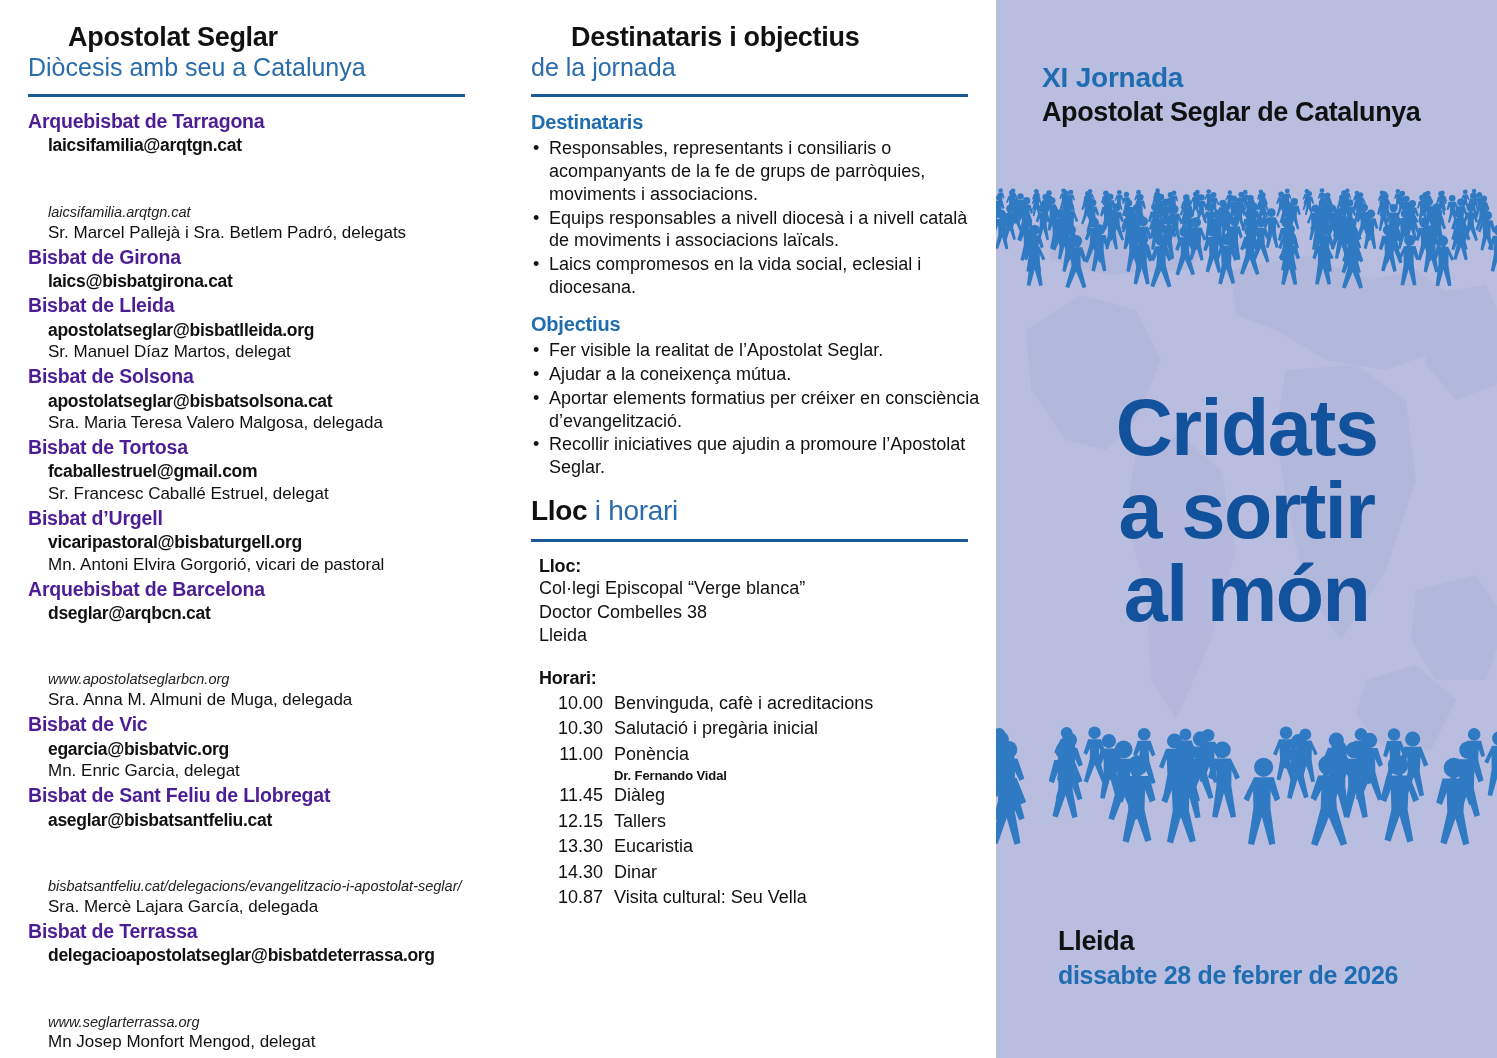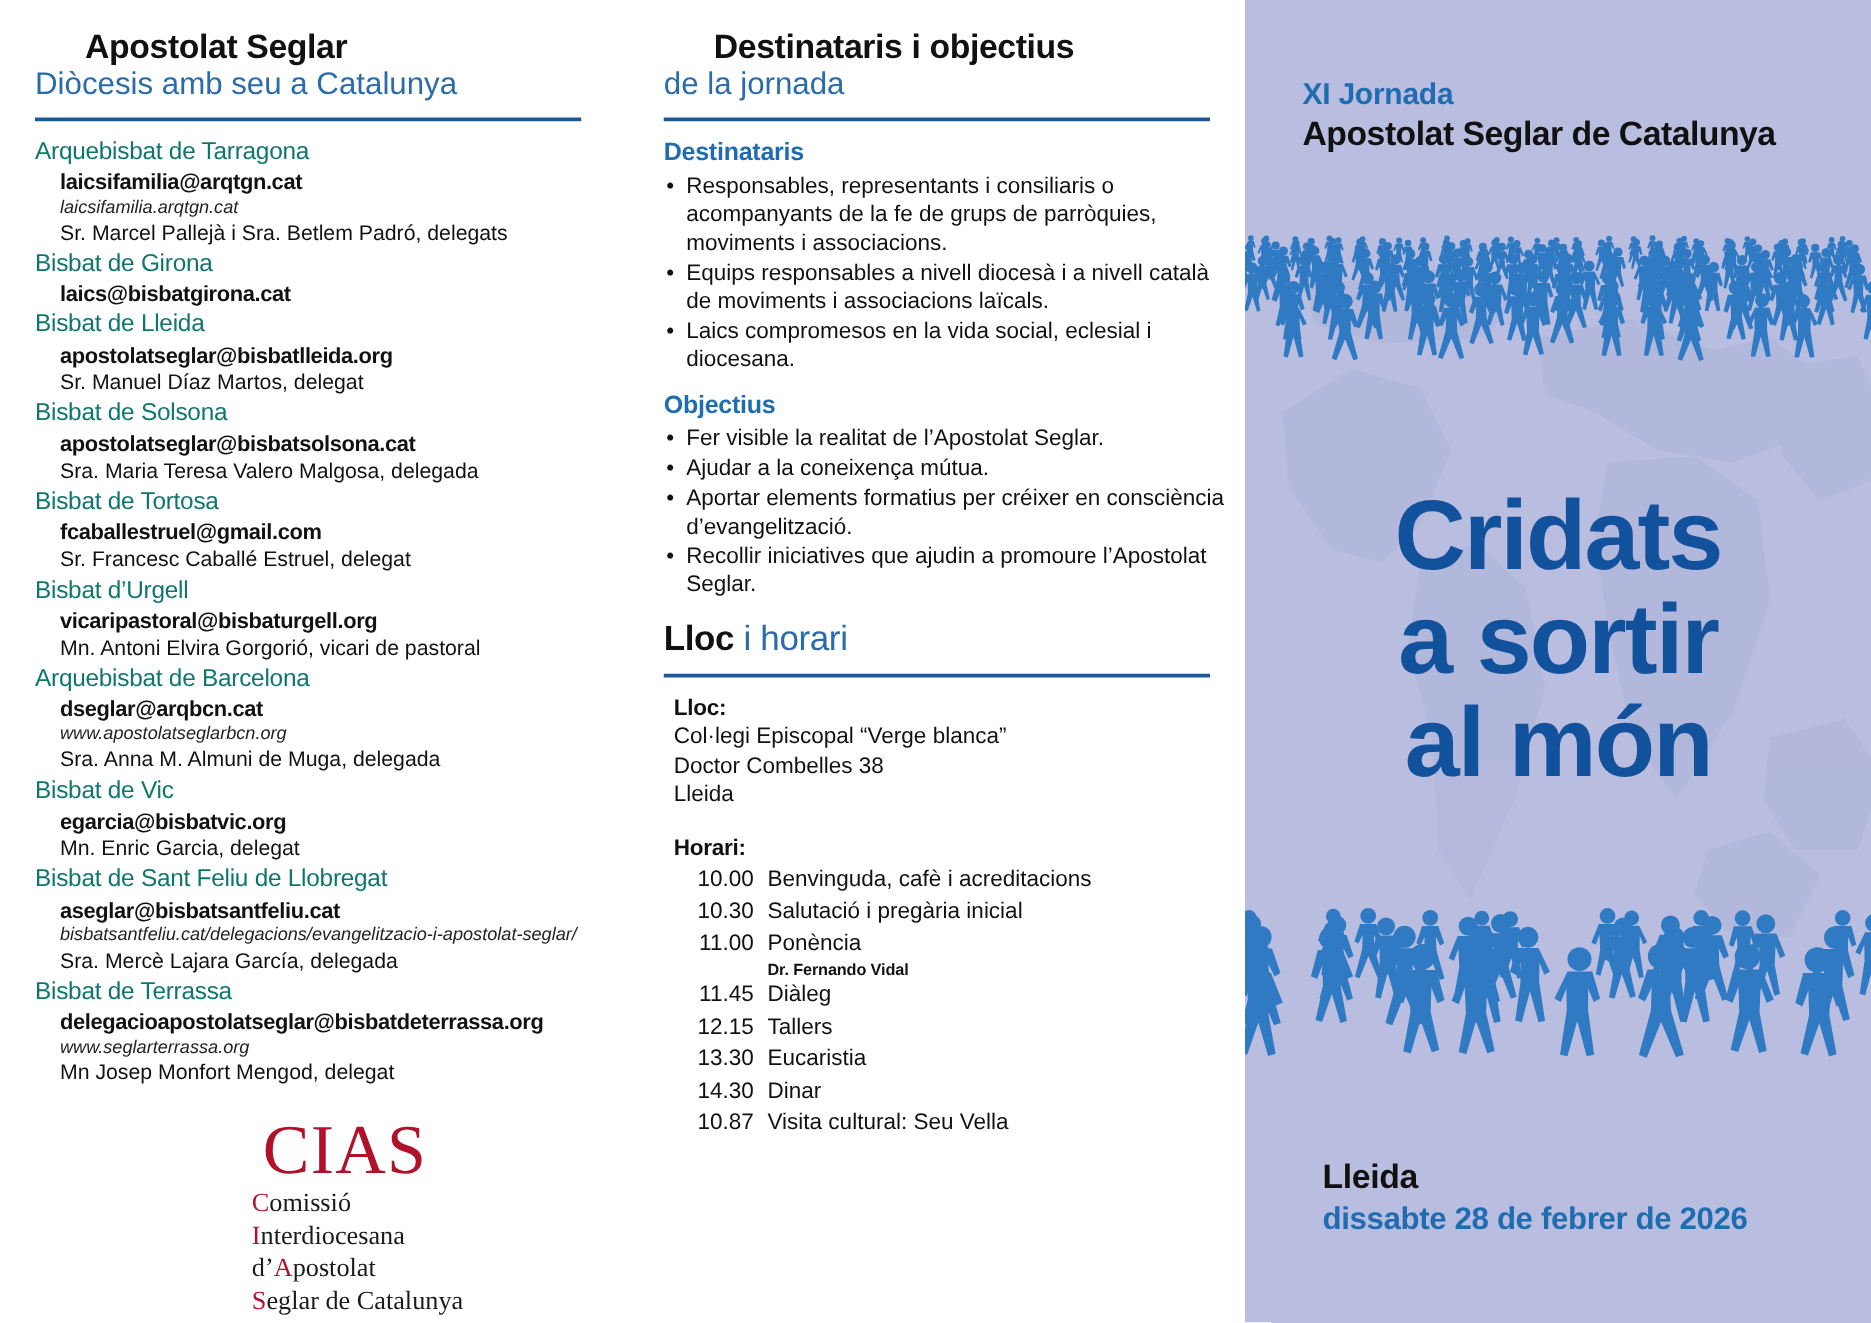--- a/index.html
+++ b/index.html
@@ -46,39 +46,40 @@
   .rule {
     height: 3px;
     background: #1b5a96;
     margin-top: 12px;
     margin-bottom: 12px;
     width: 437px;
   }
   .dio-block { margin-bottom: 1px; }
   .dio-name {
     font-size: 19.5px;
-    font-weight: normal;
-    color: #0f766e;
+    font-weight: bold;
+    color: #4c1d95;
     letter-spacing: -0.2px;
     line-height: 1.3;
   }
   .dio-email {
     font-size: 17.5px;
     font-weight: bold;
     color: #111111;
     margin-left: 20px;
     letter-spacing: -0.3px;
     line-height: 1.28;
   }
   .dio-web {
     font-size: 14.5px;
     font-style: italic;
     color: #222222;
     margin-left: 20px;
     line-height: 1.3;
+    margin-top: 46px;
   }
   .dio-person {
     font-size: 17px;
     color: #111111;
     margin-left: 20px;
     line-height: 1.3;
   }
 
   
   .cias {
@@ -218,21 +219,21 @@
   }
   .crowd-top { top: 186px; height: 212px; }
   .crowd-bot { top: 722px; height: 178px; }
   .panel-head {
     position: absolute;
     left: 46px;
     top: 60px;
     width: 440px;
   }
   .panel-kicker {
-    font-size: 24px;
+    font-size: 28px;
     font-weight: bold;
     color: #1f6cb0;
     letter-spacing: -0.2px;
     line-height: 1.3;
   }
   .panel-title2 {
     font-size: 27px;
     font-weight: bold;
     color: #111111;
     letter-spacing: -0.4px;

